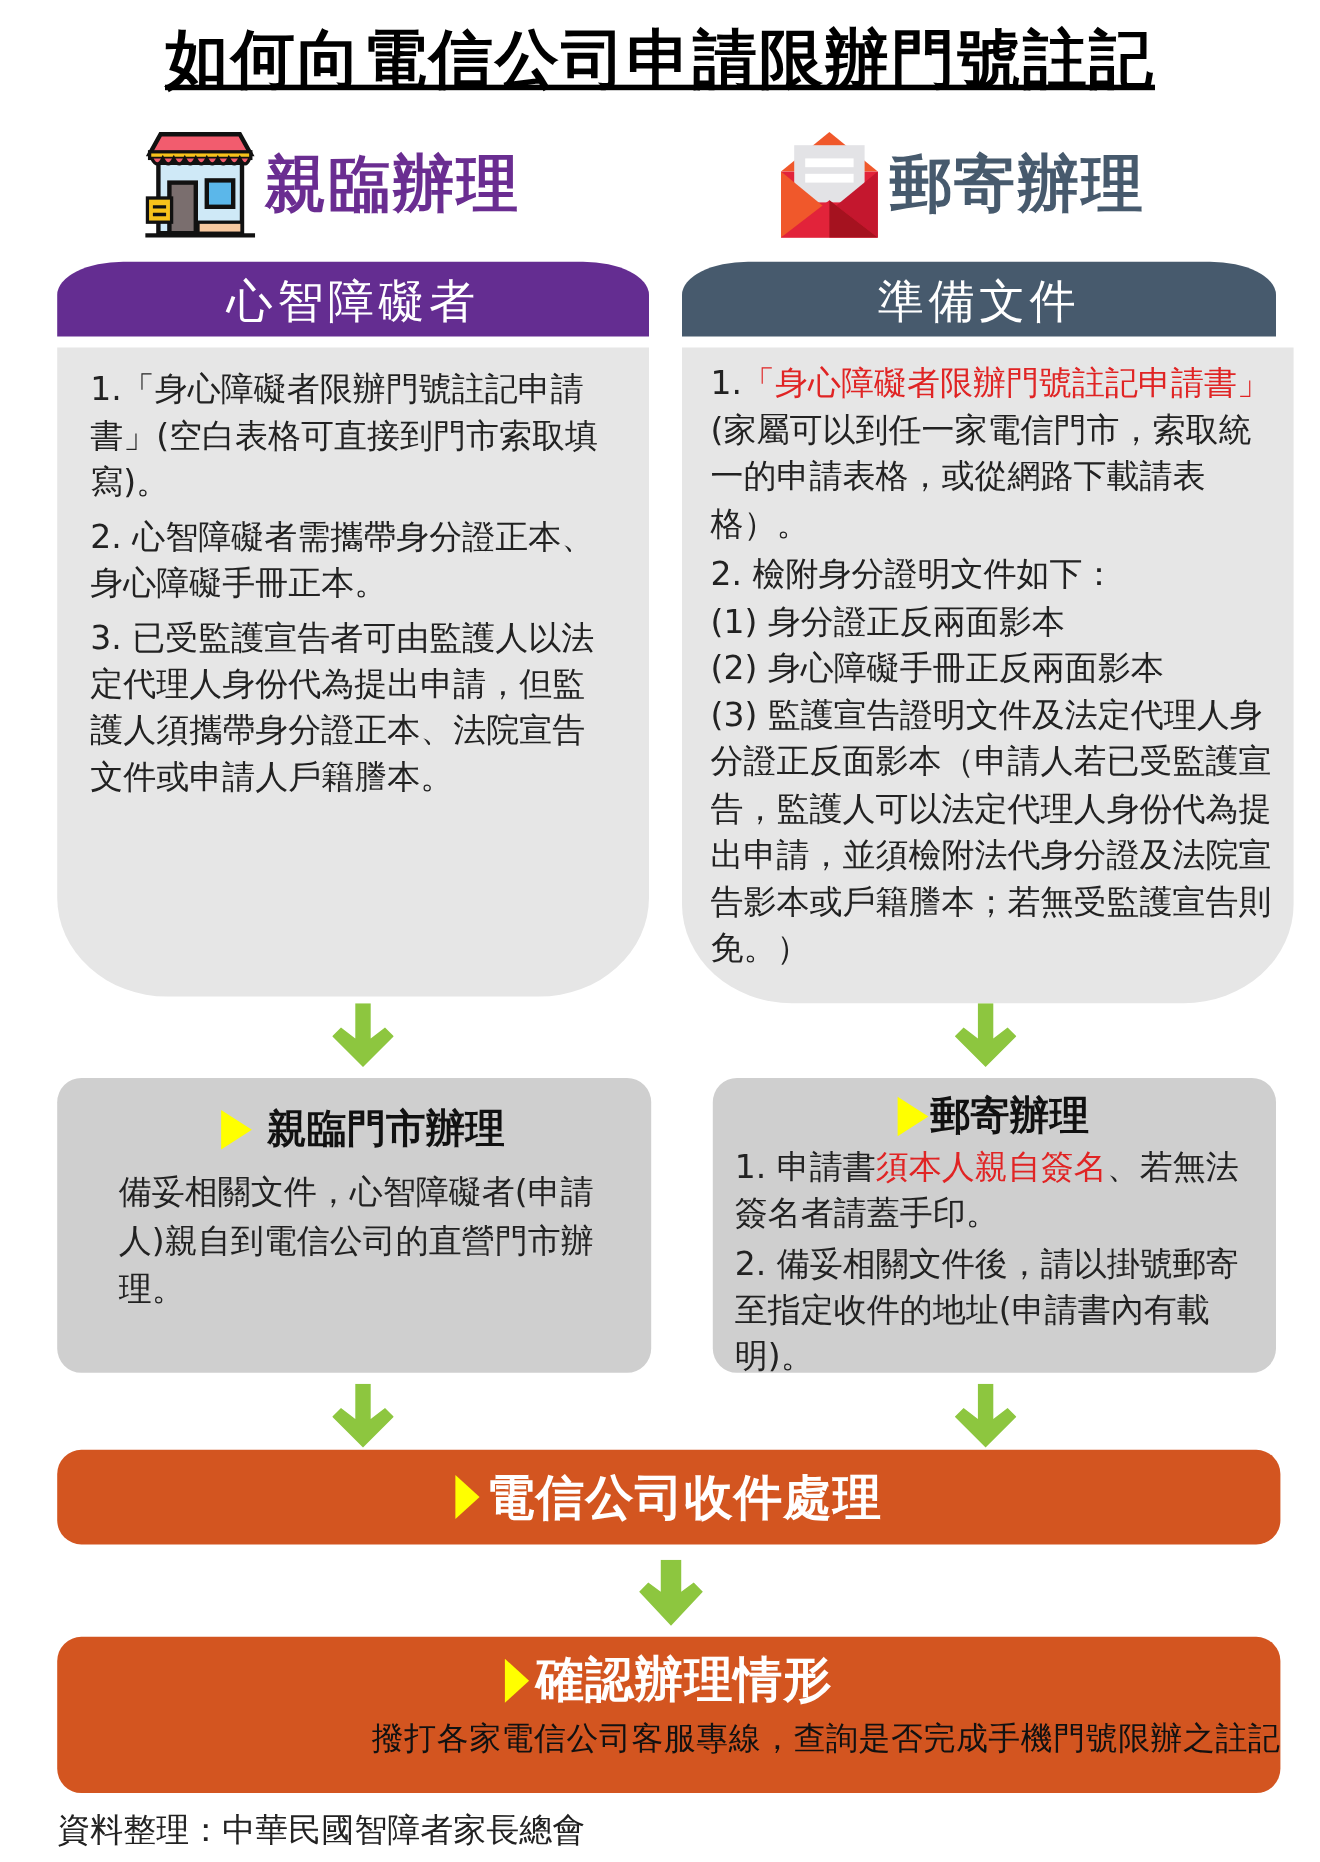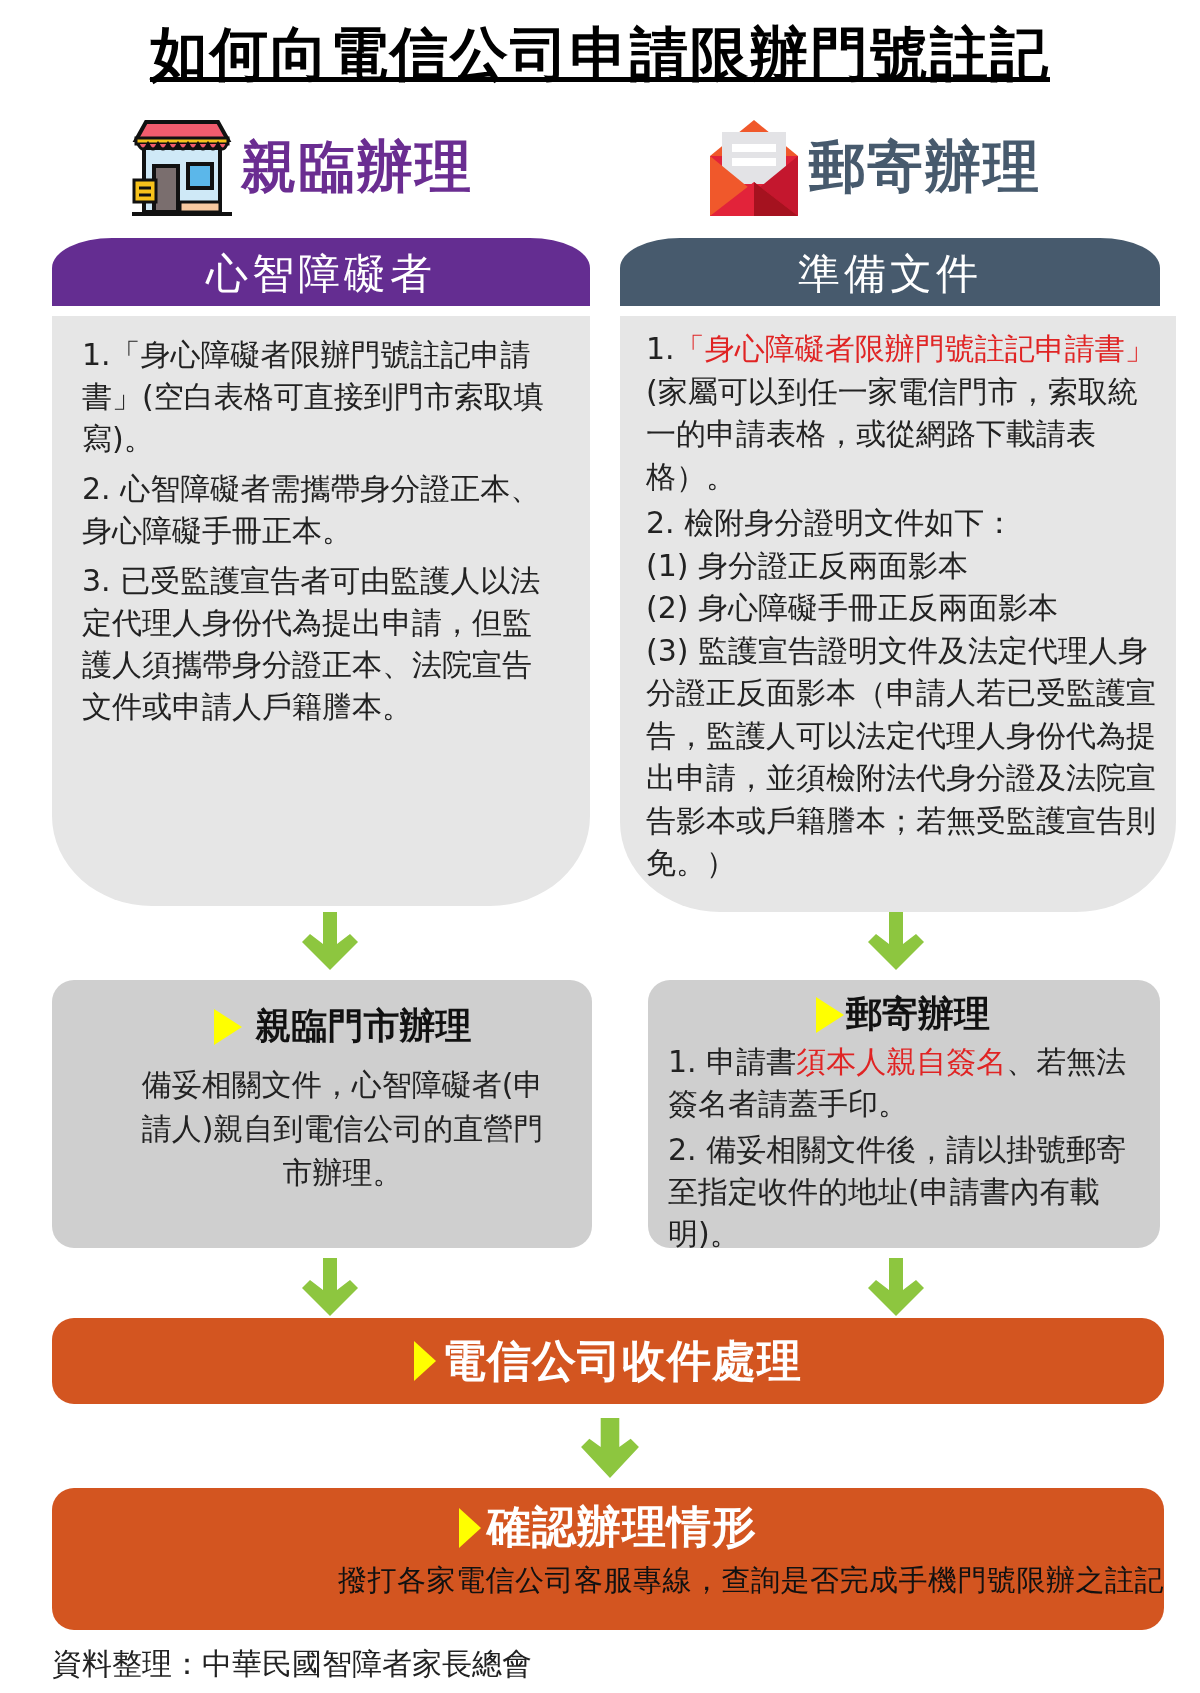--- a/index.html
+++ b/index.html
@@ -42,21 +42,21 @@
     .red { color: #e02424; }
 
     
     .arrow { position: absolute; width: 56px; height: 60px; }
 
     
     .proc {
       position: absolute; top: 980px; height: 268px; background: #cfcfcf;
       border-radius: 22px;
     }
-    .proc.left { left: 52px; width: 540px; padding: 22px 40px 0 81px; text-align: center; }
+    .proc.left { left: 52px; width: 540px; padding: 22px 40px 0 56px; }
     .proc.right { left: 648px; width: 512px; top: 980px; height: 268px; padding: 10px 22px 0 20px; }
     .proc-title { display: flex; align-items: center; justify-content: center; font-size: 36px; font-weight: bold; color: #111; }
     .proc.left .proc-title { margin-bottom: 12px; }
     .tri {
       display: inline-block; width: 0; height: 0;
       border-top: 18px solid transparent; border-bottom: 18px solid transparent;
       border-left: 28px solid #ffff00; margin-right: 14px;
     }
     .proc.right .tri { margin-right: 2px; }
     .proc p { font-size: 30px; line-height: 44px; color: #222; }

